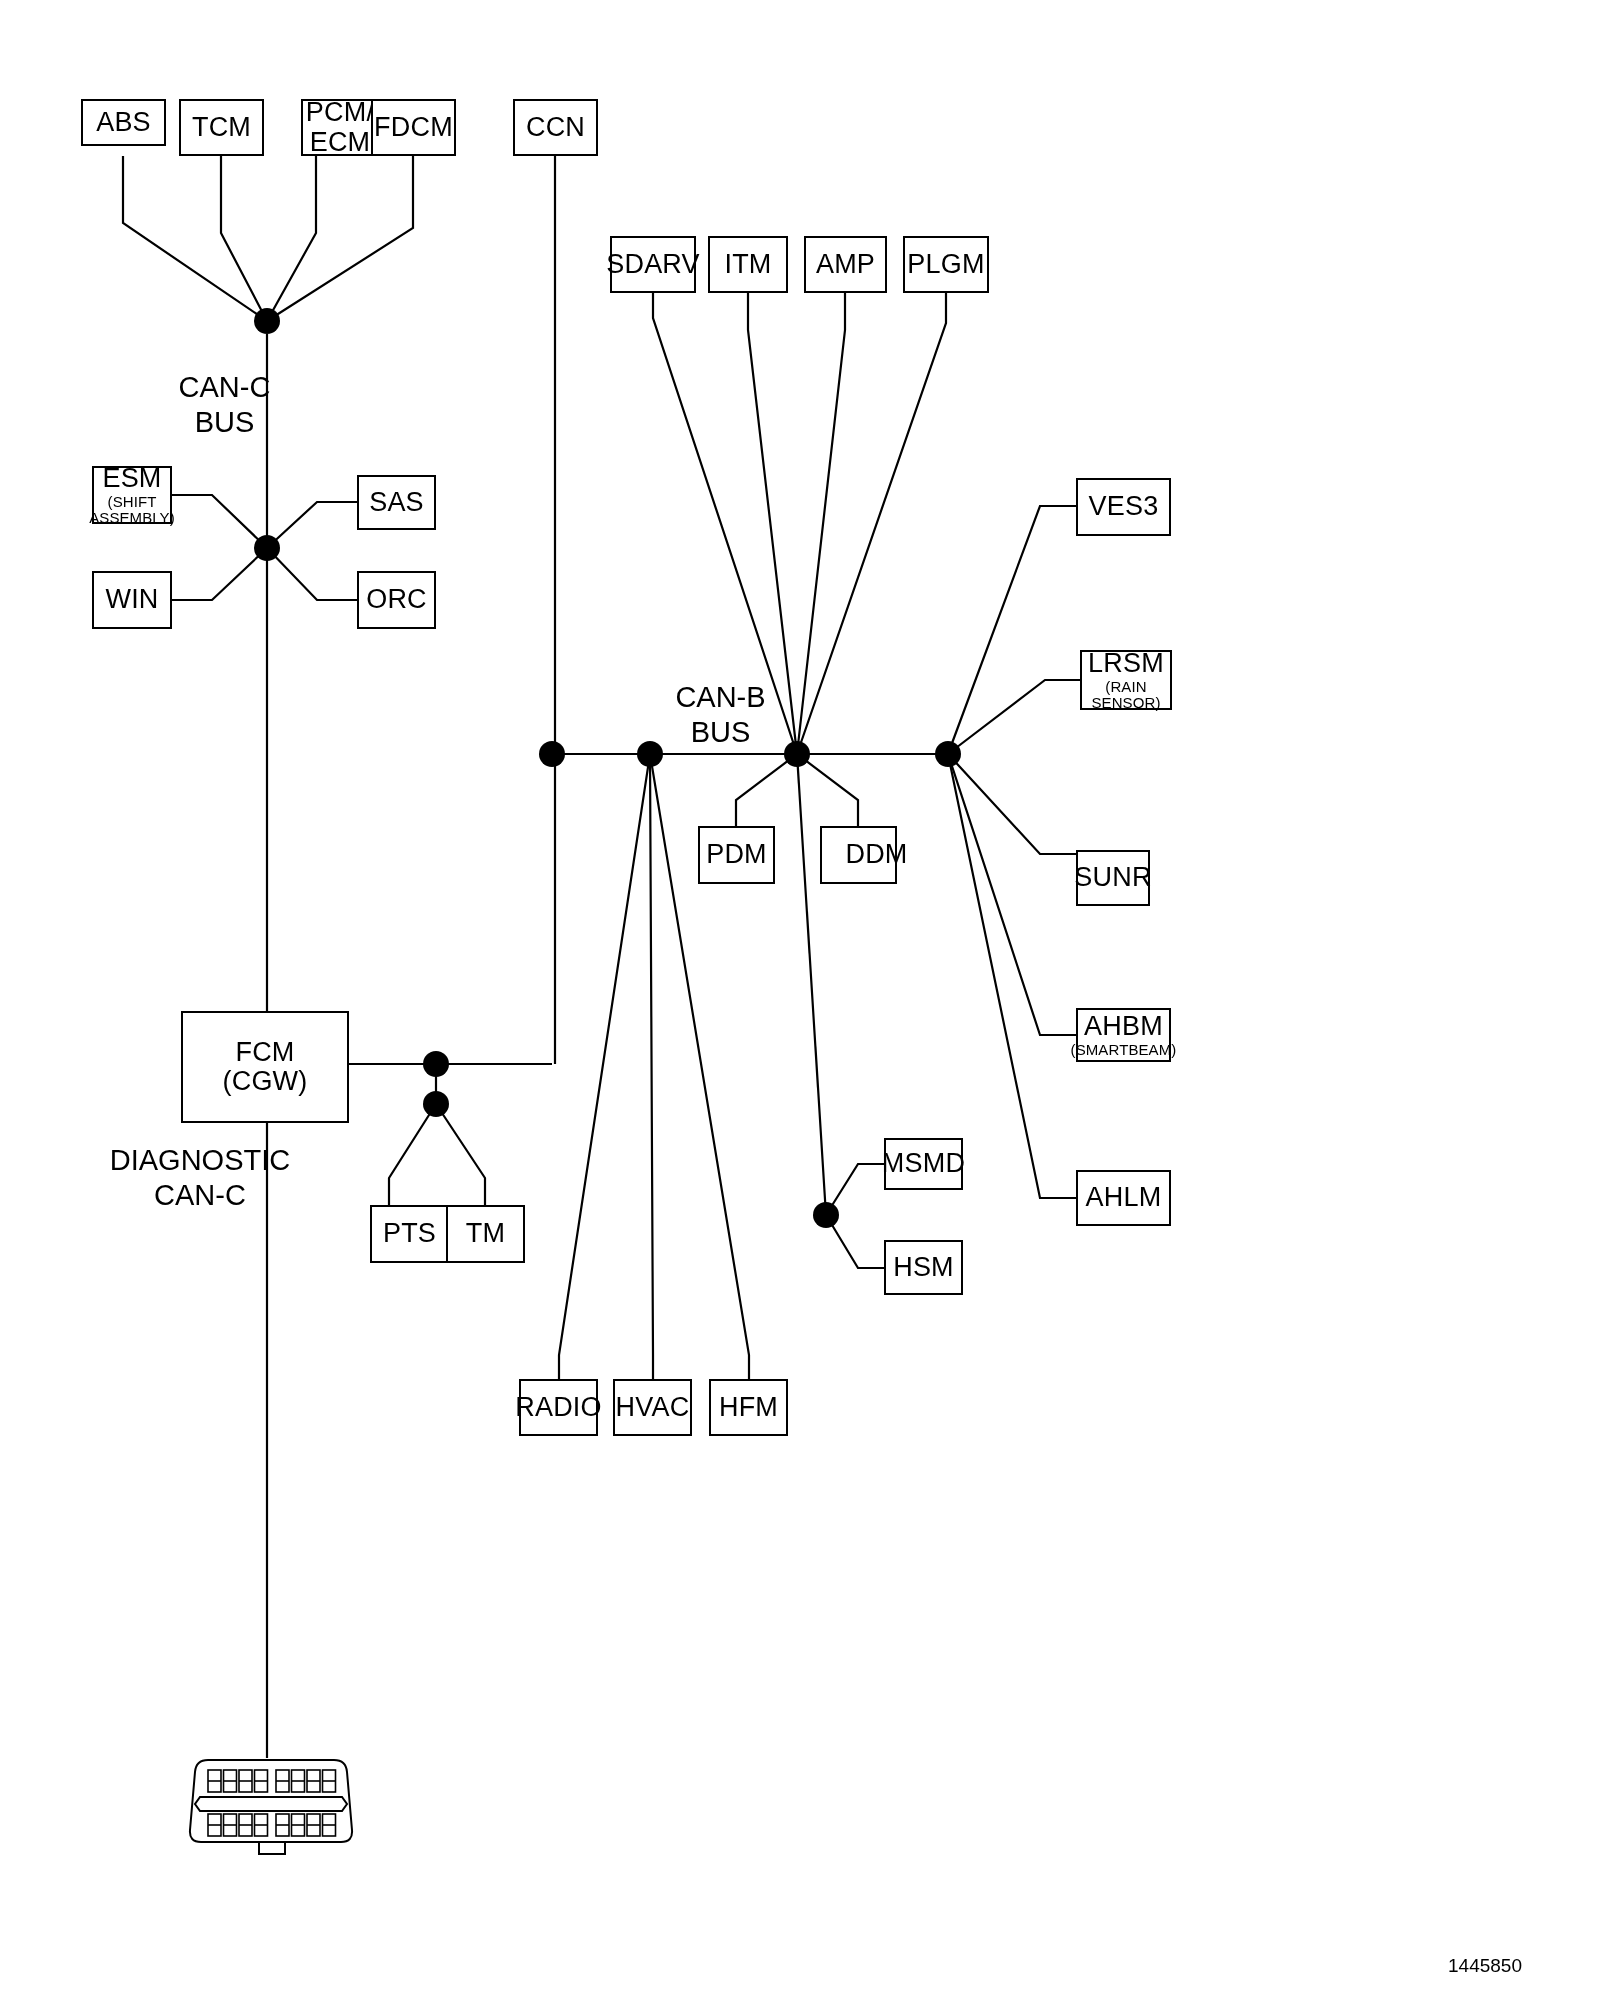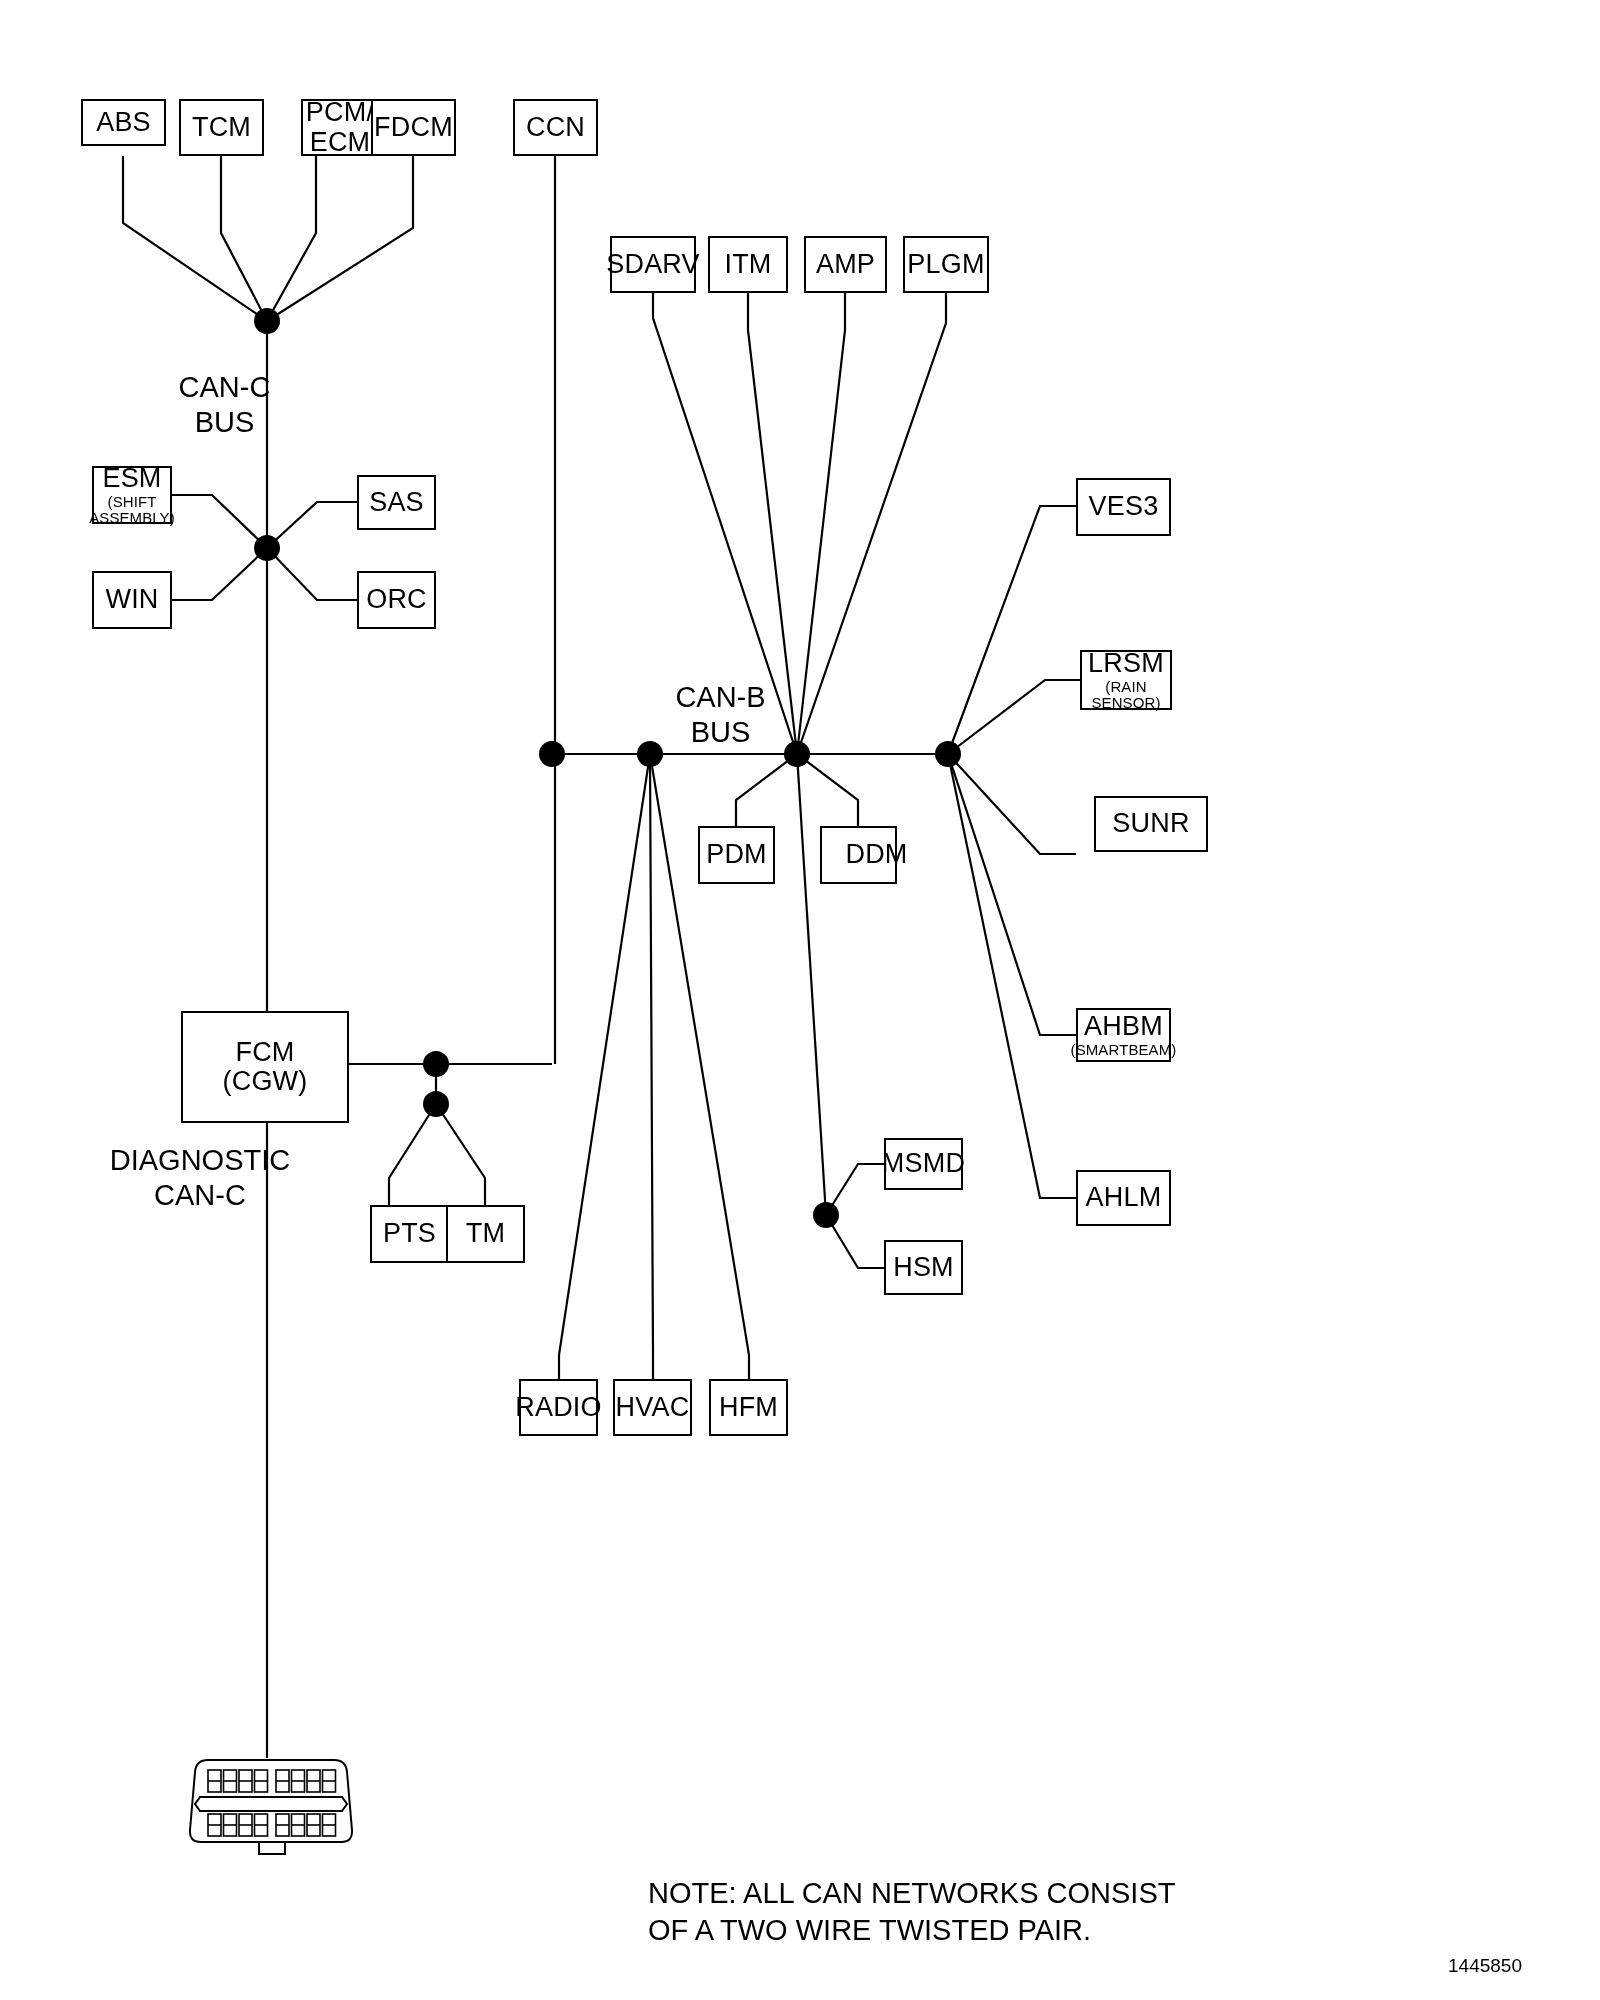--- a/index.html
+++ b/index.html
@@ -169,21 +169,21 @@
         <div class="nb-main">LRSM</div>
         <div class="nb-sub">(RAIN
 SENSOR)</div>
       </div>
       <div class="node-box" style="left: 698px; top: 826px; width: 77px; height: 58px; text-align: right;">
         <div class="nb-main">PDM</div>
       </div>
       <div class="node-box" style="left: 820px; top: 826px; width: 77px; height: 58px; padding-left: 36px;">
         <div class="nb-main">DDM</div>
       </div>
-      <div class="node-box" style="left: 1076px; top: 796px; width: 114px; height: 56px; margin-left: 18px;">
+      <div class="node-box" style="left: 1076px; top: 850px; width: 74px; height: 56px;">
         <div class="nb-main">SUNR</div>
       </div>
       <div class="node-box" style="left: 181px; top: 1011px; width: 168px; height: 112px;">
         <div class="nb-main">FCM
 (CGW)</div>
       </div>
       <div class="node-box" style="left: 1076px; top: 1008px; width: 95px; height: 54px;">
         <div class="nb-main">AHBM</div>
         <div class="nb-sub">(SMARTBEAM)</div>
       </div>
@@ -216,22 +216,20 @@
   <div class="bus-label" style="left:152px;top:370px;width:145px;">CAN-C
 BUS</div>
 
   <div class="bus-label" style="left:648px;top:680px;width:145px;">CAN-B
 BUS</div>
 
   <div class="plain-label" style="left:55px;top:1143px;width:290px;">DIAGNOSTIC
 CAN-C</div>
 
 
-  <div class="note-label" style="left:648px;top:1875px;width:760px;">NOTE:  ALL CAN NETWORKS CONSIST
-           OF A TWO WIRE TWISTED PAIR.</div>
 
   <div class="drawing-no" style="left:1448px;top:1955px;">1445850</div>
 
   <div id="dlc" style="left:186px;top:1756px;">
     <svg width="170" height="110" viewBox="0 0 170 110">
       <g fill="none" stroke="#000" stroke-width="2">
 
         <path d="M22,4 L148,4 Q160,4 161,16 L166,74 Q167,86 155,86 L15,86 Q3,86 4,74 L9,16 Q10,4 22,4 Z"></path>
 
         <path d="M14,41 L156,41 L161,48 L156,55 L14,55 L9,48 Z"></path>

